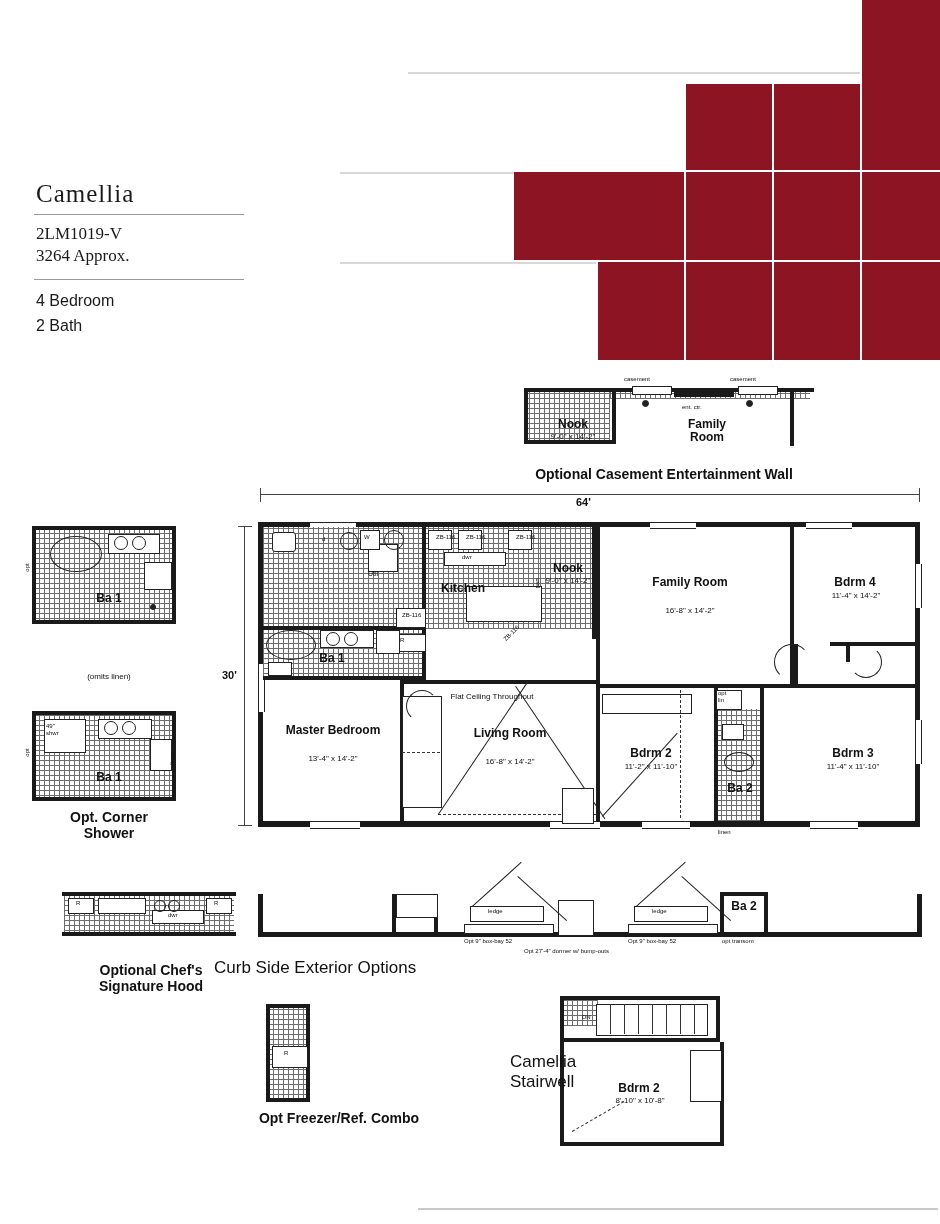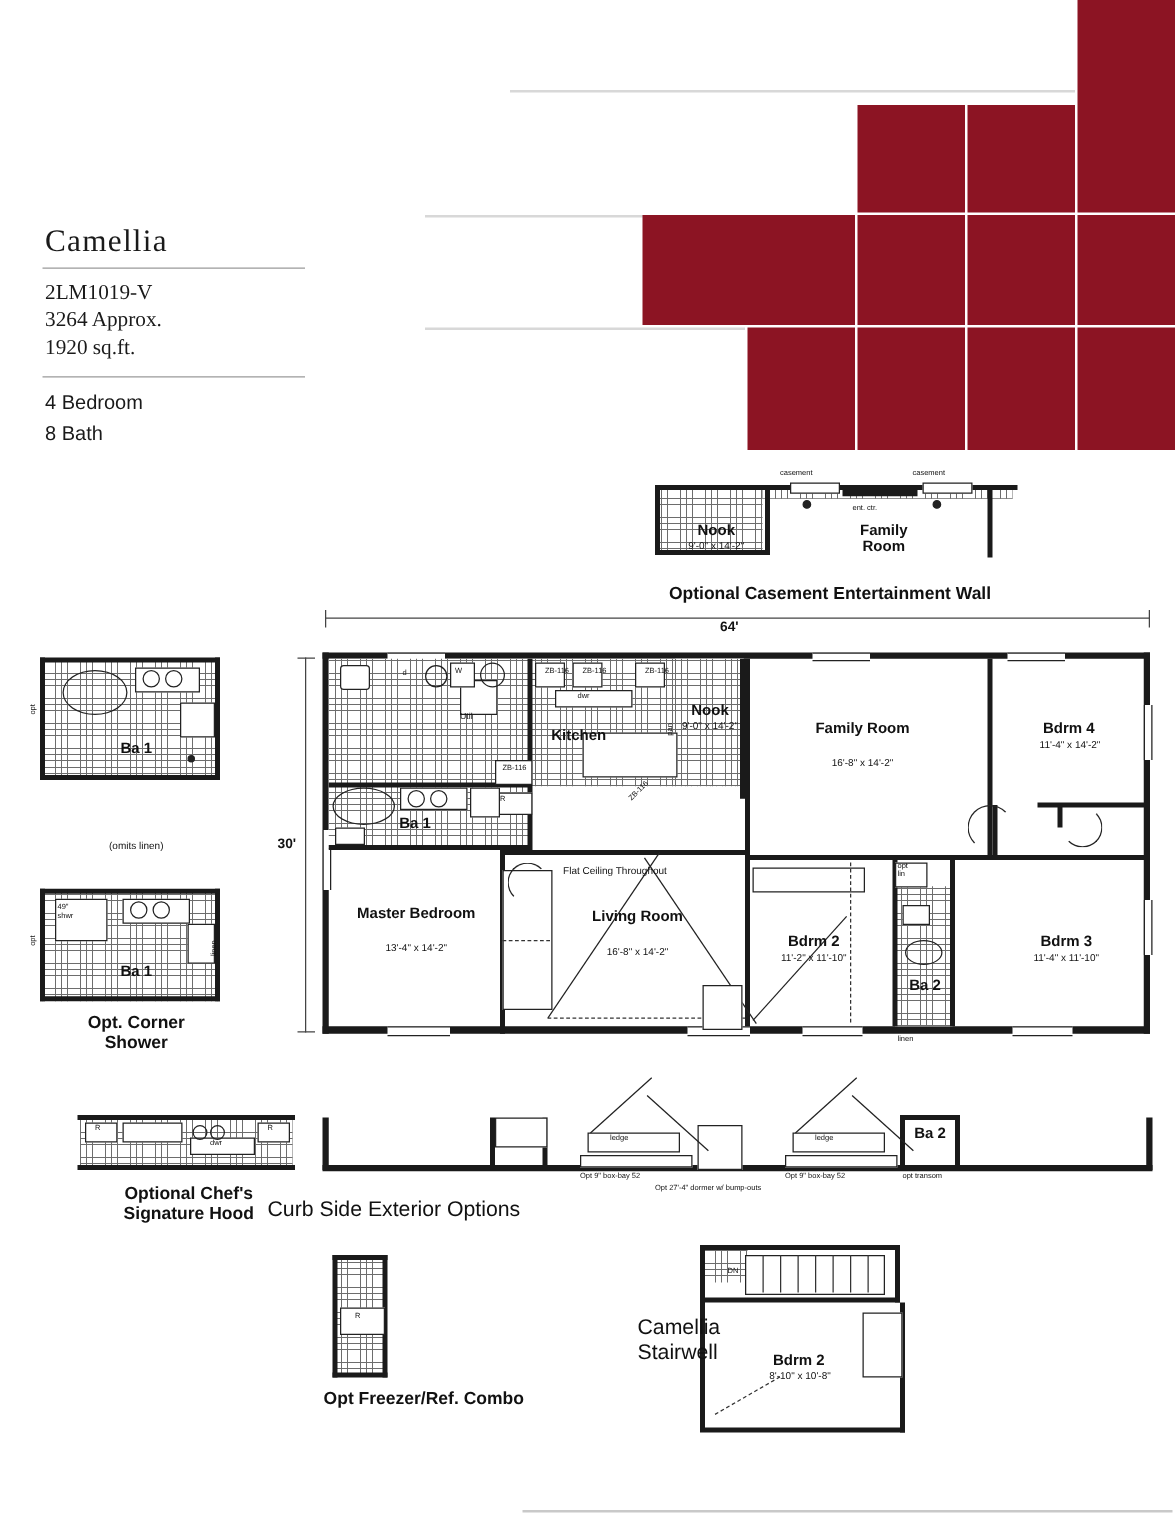--- a/index.html
+++ b/index.html
@@ -74,24 +74,23 @@
   <div class="tile" style="left:686px;top:262px;width:86px;height:98px;"></div>
   <div class="tile" style="left:774px;top:262px;width:86px;height:98px;"></div>
   <div class="tile" style="left:862px;top:262px;width:78px;height:98px;"></div>
 </div>
 
 <div class="abs" id="title-block">
   <div id="plan-title">Camellia</div>
   <div class="rule"></div>
   <div class="meta-line">2LM1019-V</div>
   <div class="meta-line">3264 Approx.</div>
-  <div class="meta-line">1920 sq.ft.</div>
   <div class="rule" style="margin-top:12px;"></div>
   <div class="spec-line">4 Bedroom</div>
-  <div class="spec-line">8 Bath</div>
+  <div class="spec-line">2 Bath</div>
 </div>
 
 <div class="plan" id="casement-plan" style="left:524px;top:378px;width:290px;height:110px;">
   <div class="hatch" style="left:0px;top:12px;width:86px;height:54px;"></div>
   <div class="hatch" style="left:86px;top:12px;width:200px;height:9px;"></div>
 
   <div class="wall" style="left:0px;top:10px;width:290px;height:4px;"></div>
   <div class="wall" style="left:0px;top:10px;width:4px;height:56px;"></div>
   <div class="wall" style="left:0px;top:62px;width:92px;height:4px;"></div>
   <div class="wall" style="left:88px;top:14px;width:4px;height:52px;"></div>
@@ -278,21 +277,21 @@
   <div class="wall" style="left:6px;top:44px;width:174px;height:4px;"></div>
   <div class="box" style="left:12px;top:10px;width:24px;height:14px;"></div>
   <div class="box" style="left:150px;top:10px;width:24px;height:14px;"></div>
   <div class="box" style="left:42px;top:10px;width:46px;height:14px;"></div>
   <div class="box" style="left:96px;top:22px;width:50px;height:12px;"></div>
   <div class="circle" style="left:98px;top:12px;width:10px;height:10px;"></div>
   <div class="circle" style="left:112px;top:12px;width:10px;height:10px;"></div>
   <div class="lbl tiny6" style="left:20px;top:12px;">R</div>
   <div class="lbl tiny6" style="left:158px;top:12px;">R</div>
   <div class="lbl tiny6" style="left:112px;top:24px;">dwr</div>
-  <div class="lbl cap" style="left:-50px;top:58px;width:290px;"><span>Optional Chef's</span><br><span>Signature Hood</span></div>
+  <div class="lbl cap" style="left:-50px;top:74px;width:290px;"><span>Optional Chef's</span><br><span>Signature Hood</span></div>
 </div>
 
 <div class="plan" id="curb-side" style="left:252px;top:880px;width:680px;height:110px;">
   <div class="wall" style="left:6px;top:52px;width:664px;height:5px;"></div>
   <div class="wall" style="left:6px;top:14px;width:5px;height:42px;"></div>
   <div class="wall" style="left:665px;top:14px;width:5px;height:42px;"></div>
   <div class="wall" style="left:140px;top:14px;width:4px;height:40px;"></div>
   <div class="wall" style="left:182px;top:14px;width:4px;height:40px;"></div>
   <div class="box" style="left:144px;top:14px;width:40px;height:22px;"></div>
   <div class="wall" style="left:468px;top:14px;width:4px;height:42px;"></div>

